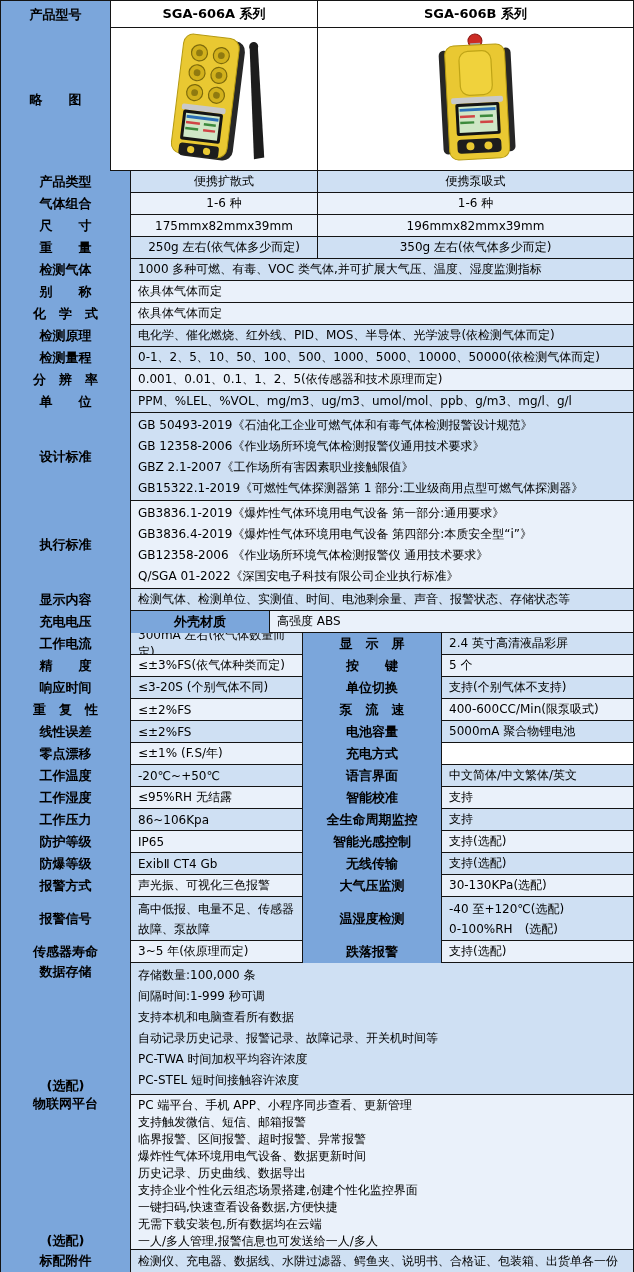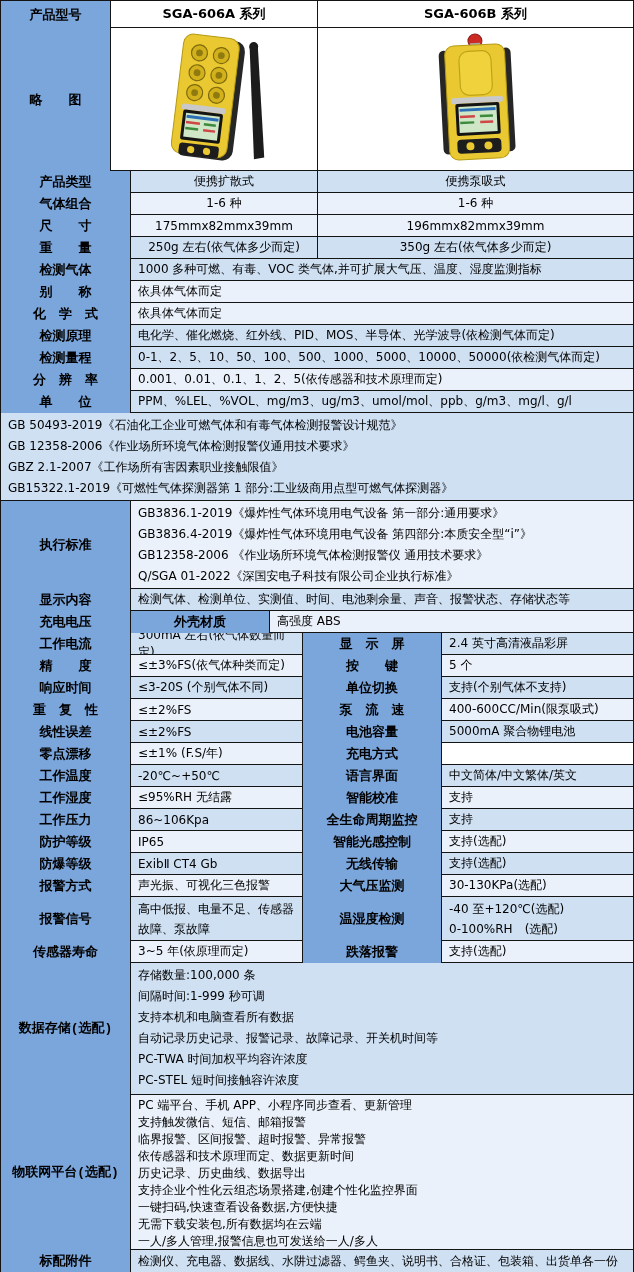--- a/index.html
+++ b/index.html
@@ -15,39 +15,39 @@
     width:634px; box-sizing:border-box;
     border:1px solid var(--border);
     font-family:"DejaVu Sans","Liberation Sans",sans-serif;
     color:var(--ink); font-size:12px;
   }
   .r{display:flex; border-bottom:1px solid var(--border); box-sizing:border-box;}
   .r:last-child{border-bottom:none;}
   .c{box-sizing:border-box; border-right:1px solid var(--border);
      display:flex; align-items:center; overflow:hidden; flex:none;}
   .c.last{border-right:none; flex:1;}
-  .lab{background:var(--label-bg); font-weight:bold; font-size:13px; justify-content:center; text-align:center;font-family:Liberation Mono, monospace;}
+  .lab{background:var(--label-bg); font-weight:bold; font-size:13px; justify-content:center; text-align:center;}
   .white{background:var(--cell-white);}
   .vb{background:var(--row-blue);}
   .vl{background:var(--row-light);}
   .ctr{justify-content:center; text-align:center;}
   .pad{padding:0 7px;}
   .wL{width:130px;}   
   .wL2{width:110px;}  
   .wA{width:187px;}   
   .wA2{width:207px;}  
   .wV1{width:172px;}  
   .wM{width:139px;}   
   .h27{height:27px;} .h22{height:22px;} .h143{height:143px;}
   .h88{height:88px;} .h44{height:44px;} .h132{height:132px;} .h155{height:155px;}
   .bold{font-weight:bold; font-size:13px;}
   .lines{display:block; padding:2px 7px;}
   .lines>div{line-height:21px; white-space:nowrap;}
   .lines.tight>div{line-height:17px; white-space:nowrap;}
-  .stack{flex-direction:row; justify-content:center; line-height:18px;}
+  .stack{flex-direction:column; justify-content:space-between; line-height:18px;}
   .wrap2{display:block; padding:0 7px; line-height:20px;}
   svg{display:block;}
 </style>
 </head>
 <body>
 
 <div class="tbl">
 
   <div class="r h27">
     <div class="c lab wL2 h27">产品型号</div>
@@ -163,20 +163,21 @@
   <div class="r h22">
     <div class="c lab wL h22">分　辨　率</div>
     <div class="c vl pad last">0.001、0.01、0.1、1、2、5(依传感器和技术原理而定)</div>
   </div>
   <div class="r h22">
     <div class="c lab wL h22">单　　位</div>
     <div class="c vb pad last">PPM、%LEL、%VOL、mg/m3、ug/m3、umol/mol、ppb、g/m3、mg/l、g/l</div>
   </div>
 
   <div class="r h88">
+    <div class="c lab wL h88">设计标准</div>
     <div class="c vb last lines">
       <div>GB 50493-2019《石油化工企业可燃气体和有毒气体检测报警设计规范》</div>
       <div>GB 12358-2006《作业场所环境气体检测报警仪通用技术要求》</div>
       <div>GBZ 2.1-2007《工作场所有害因素职业接触限值》</div>
       <div>GB15322.1-2019《可燃性气体探测器第 1 部分:工业级商用点型可燃气体探测器》</div>
     </div>
   </div>
 
   <div class="r h88">
     <div class="c lab wL h88">执行标准</div>
@@ -308,21 +309,21 @@
 
   <div class="r h155">
     <div class="c lab wL h155 stack">
       <div>物联网平台</div>
       <div>(选配)</div>
     </div>
     <div class="c vl last lines tight">
       <div>PC 端平台、手机 APP、小程序同步查看、更新管理</div>
       <div>支持触发微信、短信、邮箱报警</div>
       <div>临界报警、区间报警、超时报警、异常报警</div>
-      <div>依传感器和技术原理而定、数据更新时间</div>
+      <div>爆炸性气体环境用电气设备、数据更新时间</div>
       <div>历史记录、历史曲线、数据导出</div>
       <div>支持企业个性化云组态场景搭建,创建个性化监控界面</div>
       <div>一键扫码,快速查看设备数据,方便快捷</div>
       <div>无需下载安装包,所有数据均在云端</div>
       <div>一人/多人管理,报警信息也可发送给一人/多人</div>
     </div>
   </div>
 
   <div class="r h22">
     <div class="c lab wL h22">标配附件</div>

